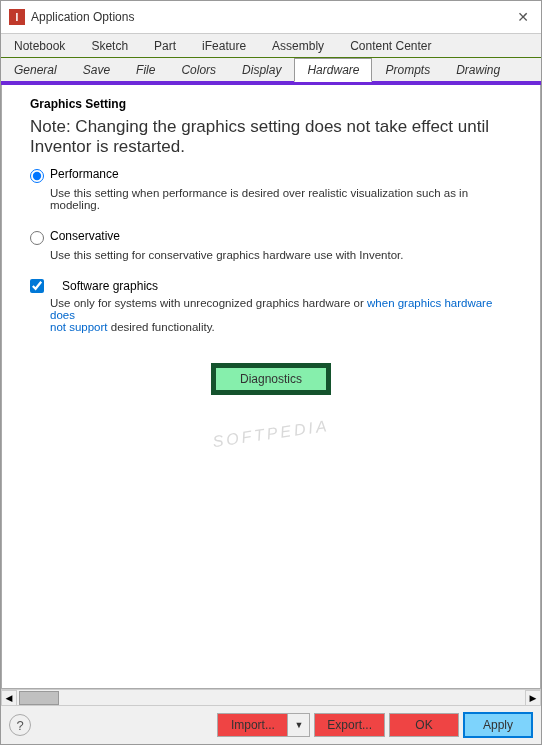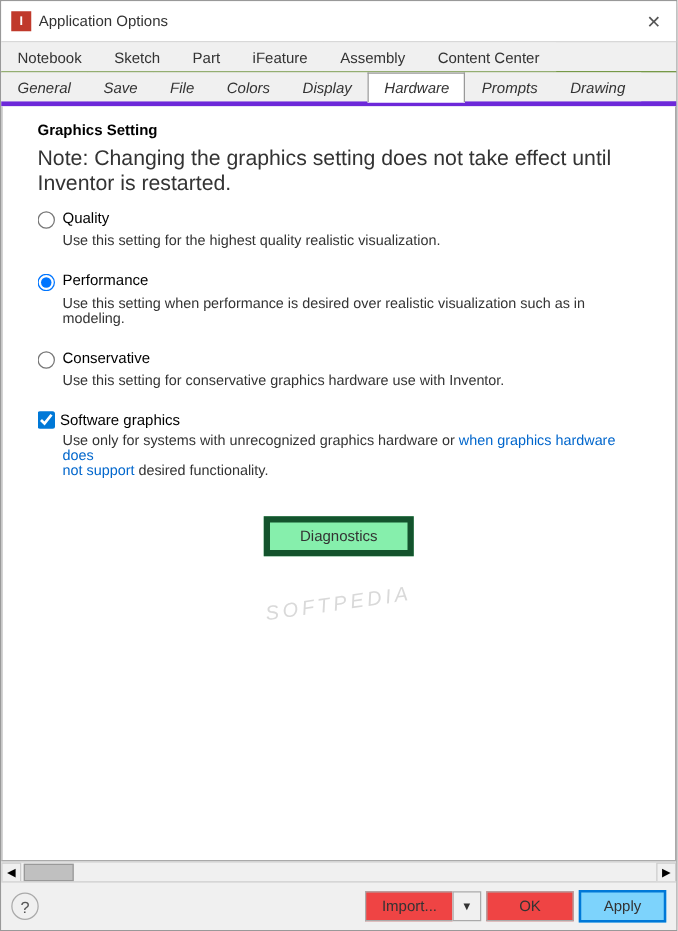--- a/index.html
+++ b/index.html
@@ -149,21 +149,21 @@
       margin-top: 2px;
       margin-bottom: 4px;
     }
     .checkbox-group {
       margin-top: 8px;
       margin-bottom: 10px;
     }
     .checkbox-item {
       display: flex;
       align-items: center;
-      gap: 4px;
+      gap: 18px;
     }
     .checkbox-input {
       width: 14px;
       height: 14px;
       accent-color: #0078d7;
     }
     .checkbox-label {
       font-size: 12px;
     }
     .checkbox-desc {
@@ -310,27 +310,20 @@
     <div class="tab">Drawing</div>
   </div>
 
   <div class="content-outer">
     <div class="content-wrapper">
       <div class="content-area">
         <div class="section-title">Graphics Setting</div>
         <div class="note-text">Note: Changing the graphics setting does not take effect until Inventor is restarted.</div>
 
         
-        <div class="radio-group">
-          <div class="radio-item">
-            <input type="radio" class="radio-input" name="graphics" style="">
-            <span class="radio-label">Quality</span>
-          </div>
-          <div class="radio-desc">Use this setting for the highest quality realistic visualization.</div>
-        </div>
 
         
         <div class="radio-group">
           <div class="radio-item">
             <input type="radio" class="radio-input" name="graphics" checked="" style="">
             <span class="radio-label">Performance</span>
           </div>
           <div class="radio-desc">Use this setting when performance is desired over realistic visualization such as in modeling.</div>
         </div>
 
@@ -373,16 +366,17 @@
     </div>
   </div>
 
   <div class="footer">
     <div class="footer-help">?</div>
     <div class="footer-spacer"></div>
     <div class="dropdown-btn-group">
       <button class="footer-btn">Import...</button>
       <button class="dropdown-arrow-btn">▼</button>
     </div>
+    <button class="footer-btn">Export...</button>
     <button class="footer-btn">OK</button>
     <button class="footer-btn primary">Apply</button>
   </div>
 </div>
 
 </body></html>

